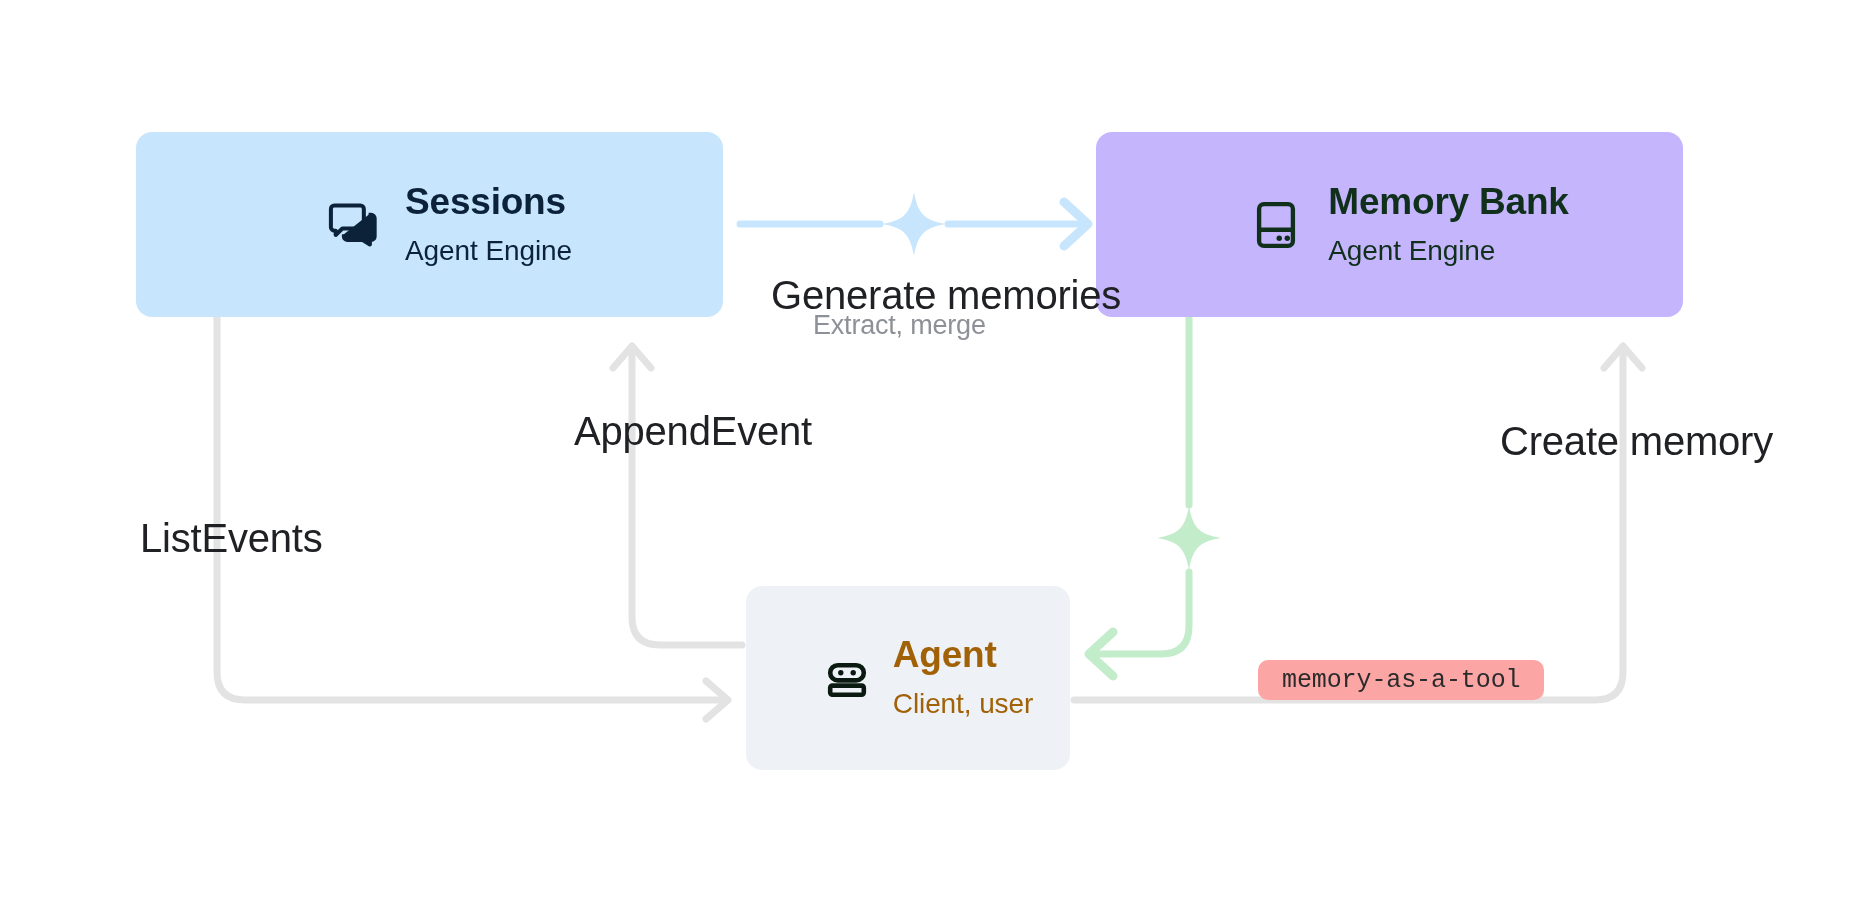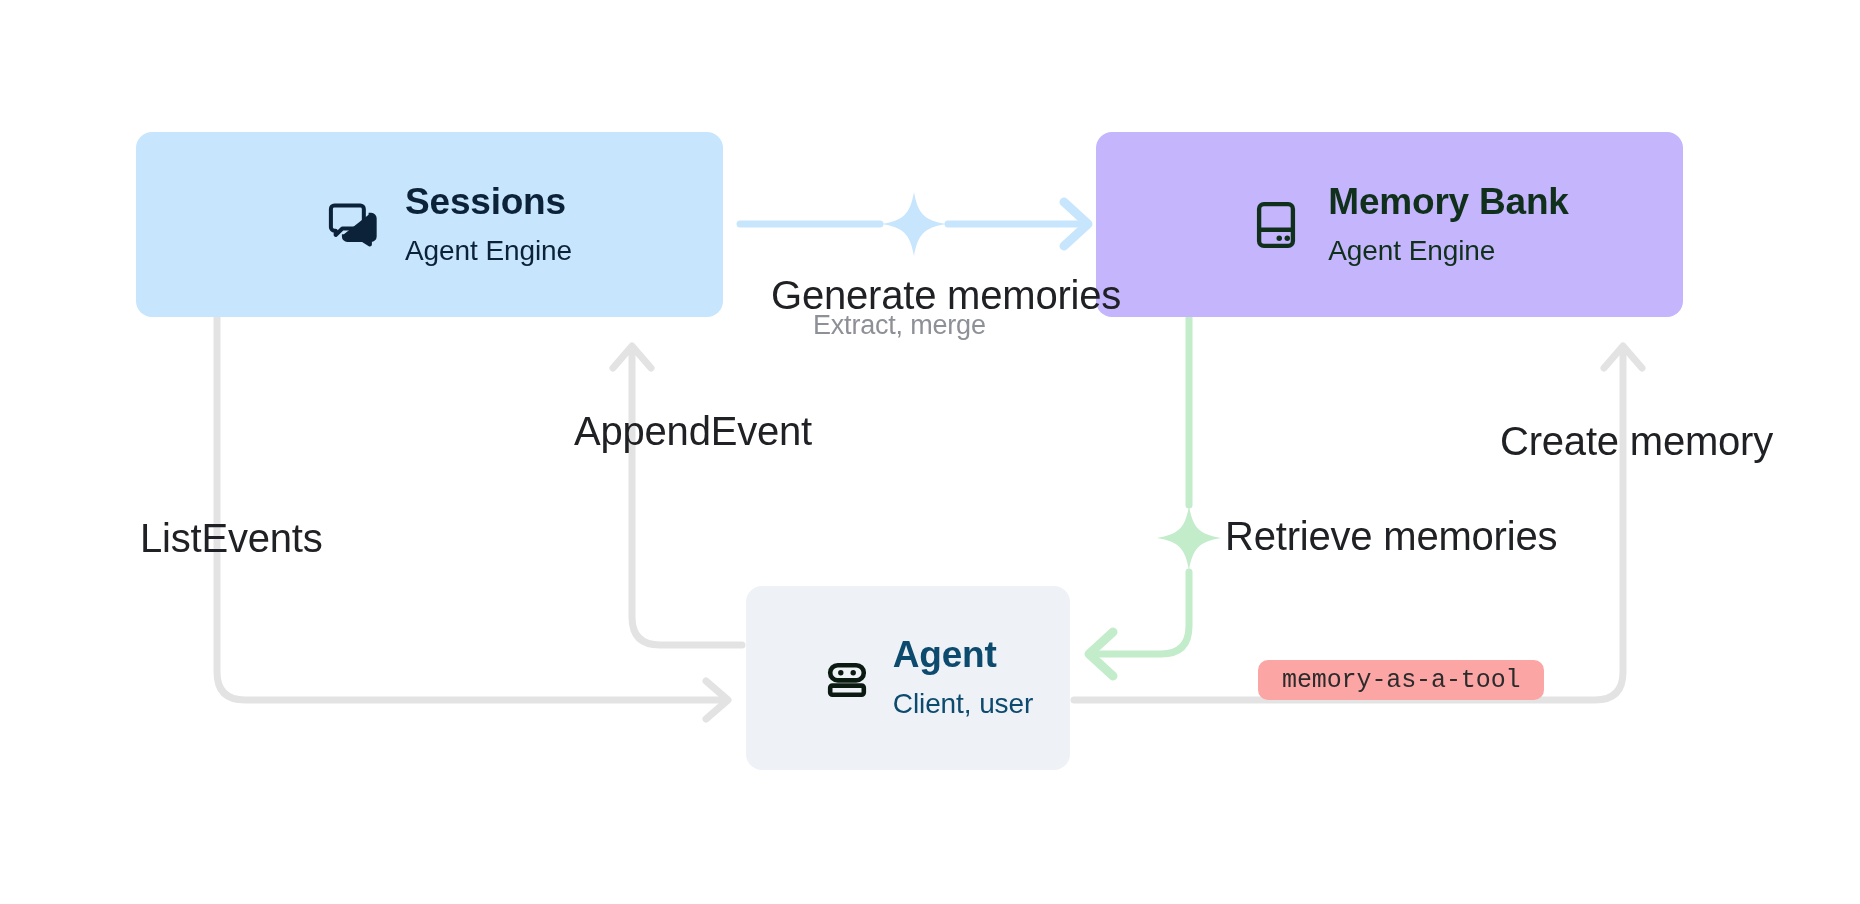--- a/index.html
+++ b/index.html
@@ -61,21 +61,21 @@
     left: 1096px; top: 132px; width: 587px; height: 185px;
     background: #c4b5fd;
   }
   #node-memorybank .node-title, #node-memorybank .node-sub { color: #10301c; }
 
   #node-agent {
     left: 746px; top: 586px; width: 324px; height: 184px;
     background: #eef1f6;
     gap: 22px;
   }
-  #node-agent .node-title, #node-agent .node-sub { color: #0c4a6e; }
+  #node-agent .node-title, #node-agent .node-sub { color: #a16207; }
 
   
   .edge-label {
     position: absolute;
     color: #202124;
     font-size: 40px;
     line-height: 1.15;
     letter-spacing: -0.2px;
     white-space: nowrap;
   }
@@ -190,19 +190,18 @@
     </div>
   </div>
 
   <div class="edge-label" id="label-generate">Generate memories</div>
   <div class="edge-sublabel" id="sublabel-generate">Extract, merge</div>
 
   <div class="edge-label" id="label-appendevent">AppendEvent</div>
 
   <div class="edge-label" id="label-listevents">ListEvents</div>
 
-  <div class="edge-label" id="label-retrieve">Retrieve memories</div>
 
   <div class="edge-label" id="label-creatememory">Create memory</div>
 
   <div id="badge-memory-tool">memory-as-a-tool</div>
 
 </div>
 
 </body></html>

